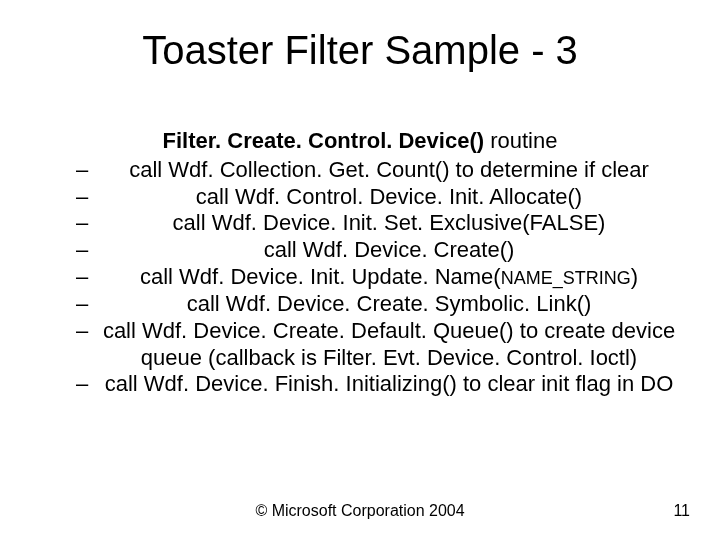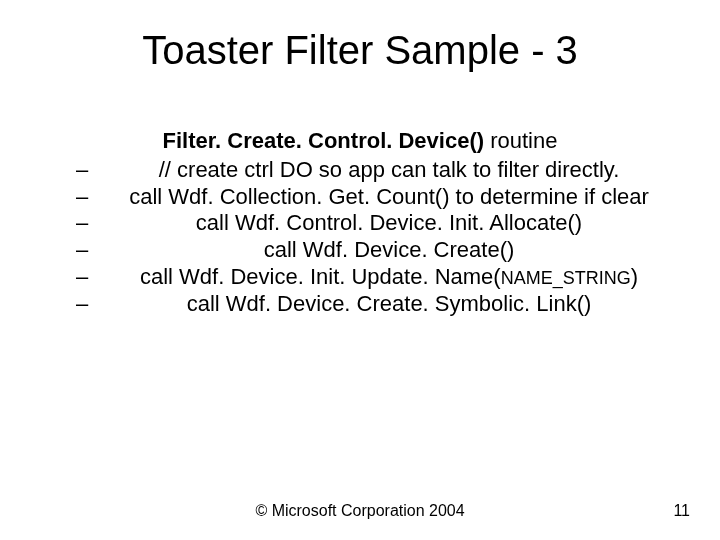--- a/index.html
+++ b/index.html
@@ -83,25 +83,27 @@
 
 <div class="slide">
 
   <div class="title">Toaster Filter Sample - 3</div>
 
   <div class="body">
     <p class="lead">
       <span class="bold">Filter. Create. Control. Device()</span><span> routine</span>
     </p>
     <ul class="bullets">
-      <li><span>// create ctrl DO so app can talk to filter directly.</span></li>
       <li><span>call Wdf. Collection. Get. Count() to determine if clear</span></li>
       <li><span>call Wdf. Control. Device. Init. Allocate()</span></li>
+      <li><span>call Wdf. Device. Init. Set. Exclusive(FALSE)</span></li>
       <li><span>call Wdf. Device. Create()</span></li>
       <li><span>call Wdf. Device. Init. Update. Name(</span><span class="small">NAME_STRING</span><span>)</span></li>
       <li><span>call Wdf. Device. Create. Symbolic. Link()</span></li>
+      <li><span>call Wdf. Device. Create. Default. Queue() to create device queue (callback is Filter. Evt. Device. Control. Ioctl)</span></li>
+      <li><span>call Wdf. Device. Finish. Initializing() to clear init flag in DO</span></li>
     </ul>
   </div>
 
   <div class="footer-copy">© Microsoft Corporation 2004</div>
   <div class="footer-pagenum">11</div>
 
 </div>
 
 </body></html>

